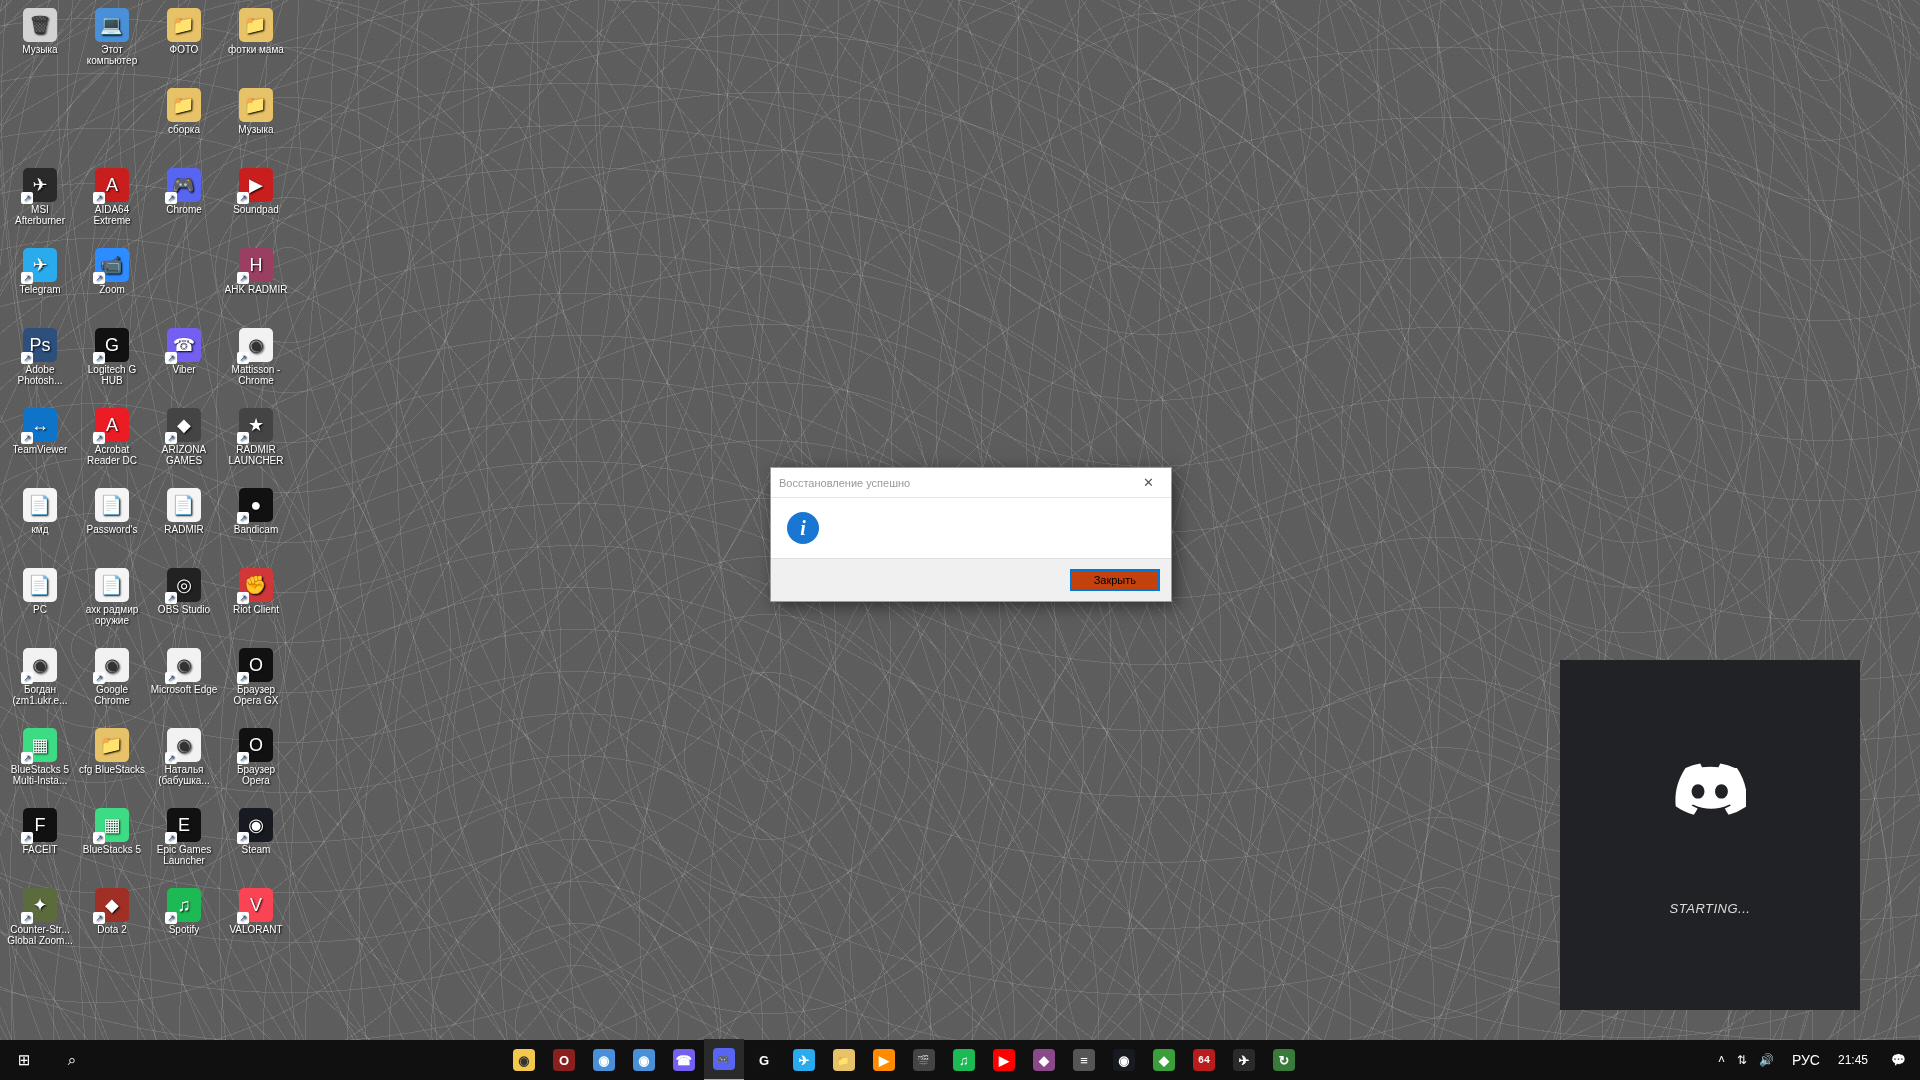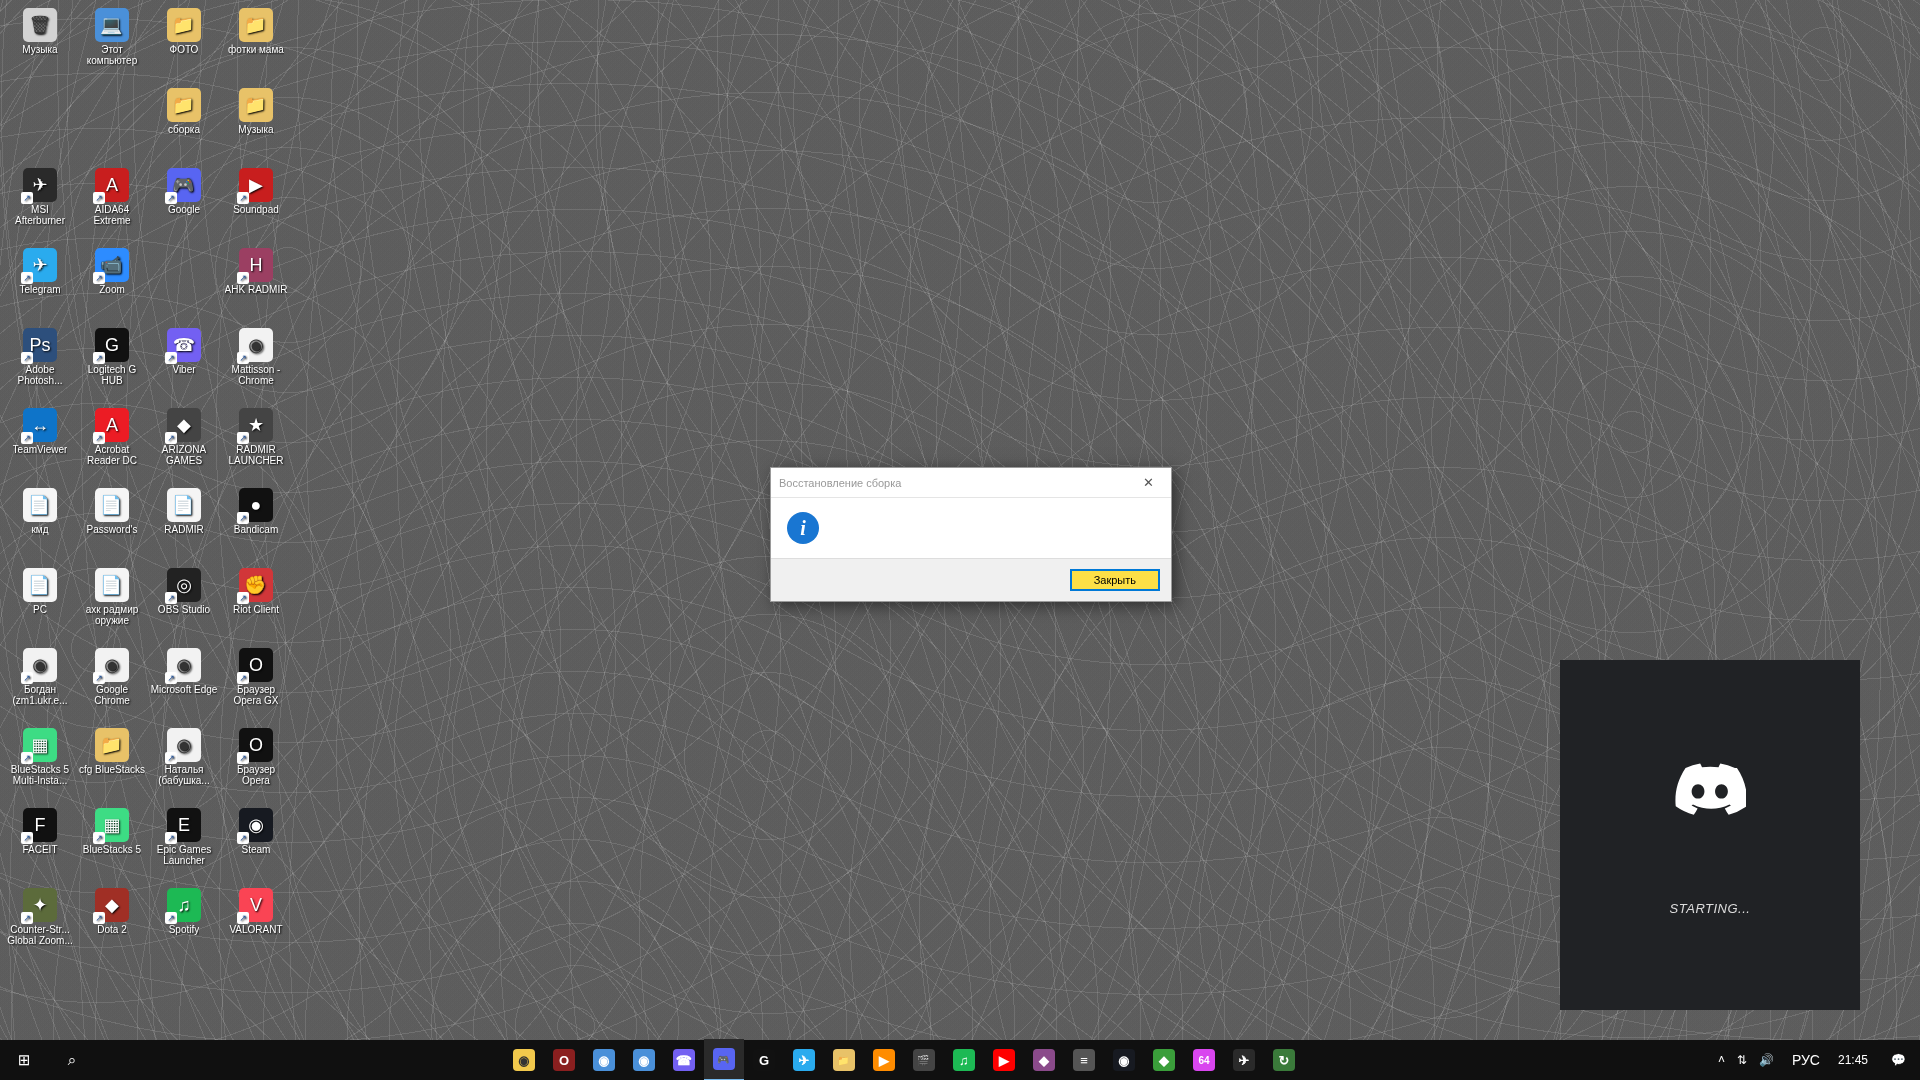--- a/index.html
+++ b/index.html
@@ -26,21 +26,21 @@
   .dicon .short-arrow{position:absolute;left:-2px;bottom:-2px;width:12px;height:12px;background:#fff;border-radius:2px;font-size:9px;color:#2b579a;display:flex;align-items:center;justify-content:center;}
   .dicon .lbl{margin-top:2px;max-width:68px;line-height:11px;word-wrap:break-word;overflow:hidden;}
   
   .dialog{position:absolute;left:770px;top:467px;width:400px;background:#fff;border:1px solid #9a9a9a;box-shadow:4px 4px 16px rgba(0,0,0,.5);font-size:11px;}
   .titlebar{height:29px;background:#fff;display:flex;align-items:center;justify-content:space-between;padding:0 0 0 8px;color:#999;border-bottom:1px solid #e5e5e5;}
   .titlebar .closebtn{width:45px;height:29px;display:flex;align-items:center;justify-content:center;color:#555;font-size:13px;font-weight:normal;}
   .dbody{padding:14px 16px 14px 16px;display:flex;gap:14px;align-items:flex-start;}
   .info-icon{width:32px;height:32px;border-radius:50%;background:#1976d2;color:#fff;display:flex;align-items:center;justify-content:center;font-size:20px;font-family:Georgia,serif;font-style:italic;font-weight:bold;flex:0 0 auto;}
   .dmsg{color:#333;line-height:14px;}
   .dfoot{border-top:1px solid #ddd;background:#f0f0f0;height:42px;display:flex;align-items:center;justify-content:flex-end;padding:0 12px;}
-  .okbtn{background:#fde047;border:1px solid #0078d7;outline:1px solid #0078d7;padding:3px 22px;font-size:11px;color:#000;}
+  .okbtn{background:#c2410c;border:1px solid #0078d7;outline:1px solid #0078d7;padding:3px 22px;font-size:11px;color:#000;}
   
   .discord{position:absolute;right:60px;bottom:70px;width:300px;height:350px;background:#202225;display:flex;flex-direction:column;align-items:center;justify-content:center;color:#fff;}
   .discord .logo svg{width:72px;height:72px;fill:#fff;}
   .discord .starting{margin-top:70px;font-style:italic;font-size:13px;letter-spacing:.5px;color:#ddd;}
   
   .taskbar{position:absolute;left:0;right:0;bottom:0;height:40px;background:#101010;display:flex;align-items:center;color:#fff;font-size:12px;}
   .taskbar .tb-left{display:flex;height:100%;align-items:center;}
   .tb-btn{width:48px;height:40px;display:flex;align-items:center;justify-content:center;}
   .tb-center{flex:1;display:flex;justify-content:center;height:100%;align-items:center;gap:0;}
   .tb-center .tb-btn{width:40px;}
@@ -86,21 +86,21 @@
     <div class="dicon">
       <div class="ibox" style="background: rgb(42, 42, 42); color: rgb(255, 255, 255);">✈<div class="short-arrow">↗</div></div>
       <div class="lbl">MSI Afterburner</div>
     </div>
     <div class="dicon">
       <div class="ibox" style="background: rgb(200, 30, 30); color: rgb(255, 255, 255);">A<div class="short-arrow">↗</div></div>
       <div class="lbl">AIDA64 Extreme</div>
     </div>
     <div class="dicon">
       <div class="ibox" style="background: rgb(88, 101, 242); color: rgb(255, 255, 255);">🎮<div class="short-arrow">↗</div></div>
-      <div class="lbl">Google</div>
+      <div class="lbl">Chrome</div>
     </div>
     <div class="dicon">
       <div class="ibox" style="background: rgb(200, 30, 30); color: rgb(255, 255, 255);">▶<div class="short-arrow">↗</div></div>
       <div class="lbl">Soundpad</div>
     </div>
     <div class="dicon">
       <div class="ibox" style="background: rgb(42, 171, 238); color: rgb(255, 255, 255);">✈<div class="short-arrow">↗</div></div>
       <div class="lbl">Telegram</div>
     </div>
     <div class="dicon">
@@ -237,21 +237,21 @@
       <div class="lbl">Spotify</div>
     </div>
     <div class="dicon">
       <div class="ibox" style="background: rgb(250, 68, 84); color: rgb(255, 255, 255);">V<div class="short-arrow">↗</div></div>
       <div class="lbl">VALORANT</div>
     </div>
   </div>
 
 <div class="dialog">
   <div class="titlebar">
-    <span>Восстановление сборка</span>
+    <span>Восстановление успешно</span>
     <span class="closebtn">
       <span>✕</span>
     </span>
   </div>
   <div class="dbody">
     <div class="info-icon">i</div>
   </div>
   <div class="dfoot">
     <button class="okbtn">Закрыть</button>
   </div>
@@ -321,21 +321,21 @@
       <div class="tb-btn">
         <div class="tbi" style="background: rgb(85, 85, 85); color: rgb(255, 255, 255); font-size: 13px;">≡</div>
       </div>
       <div class="tb-btn">
         <div class="tbi" style="background: rgb(23, 26, 33); color: rgb(255, 255, 255); font-size: 13px;">◉</div>
       </div>
       <div class="tb-btn">
         <div class="tbi" style="background: rgb(58, 158, 58); color: rgb(255, 255, 255); font-size: 13px;">◆</div>
       </div>
       <div class="tb-btn">
-        <div class="tbi" style="background: #d946ef; color: rgb(255, 255, 255); font-size: 10px;">64</div>
+        <div class="tbi" style="background: #b91c1c; color: rgb(255, 255, 255); font-size: 10px; font-family: Liberation Mono, monospace;">64</div>
       </div>
       <div class="tb-btn">
         <div class="tbi" style="background: rgb(42, 42, 42); color: rgb(255, 255, 255); font-size: 13px;">✈</div>
       </div>
       <div class="tb-btn">
         <div class="tbi" style="background: rgb(58, 122, 58); color: rgb(255, 255, 255); font-size: 13px;">↻</div>
       </div>
     </div>
   <div class="tb-right">
     <div class="tray">

